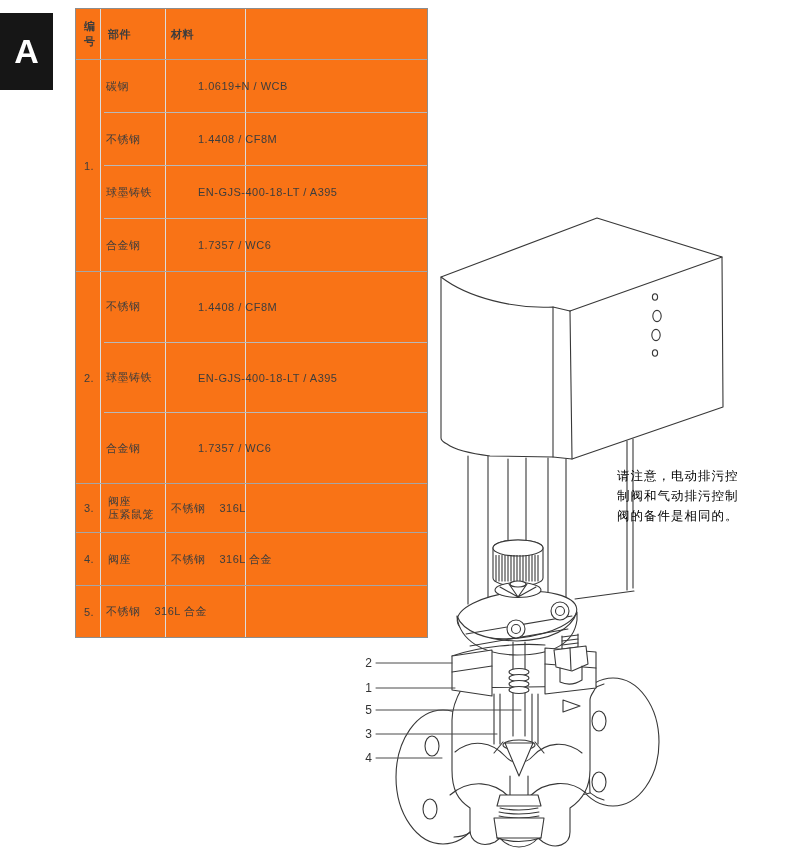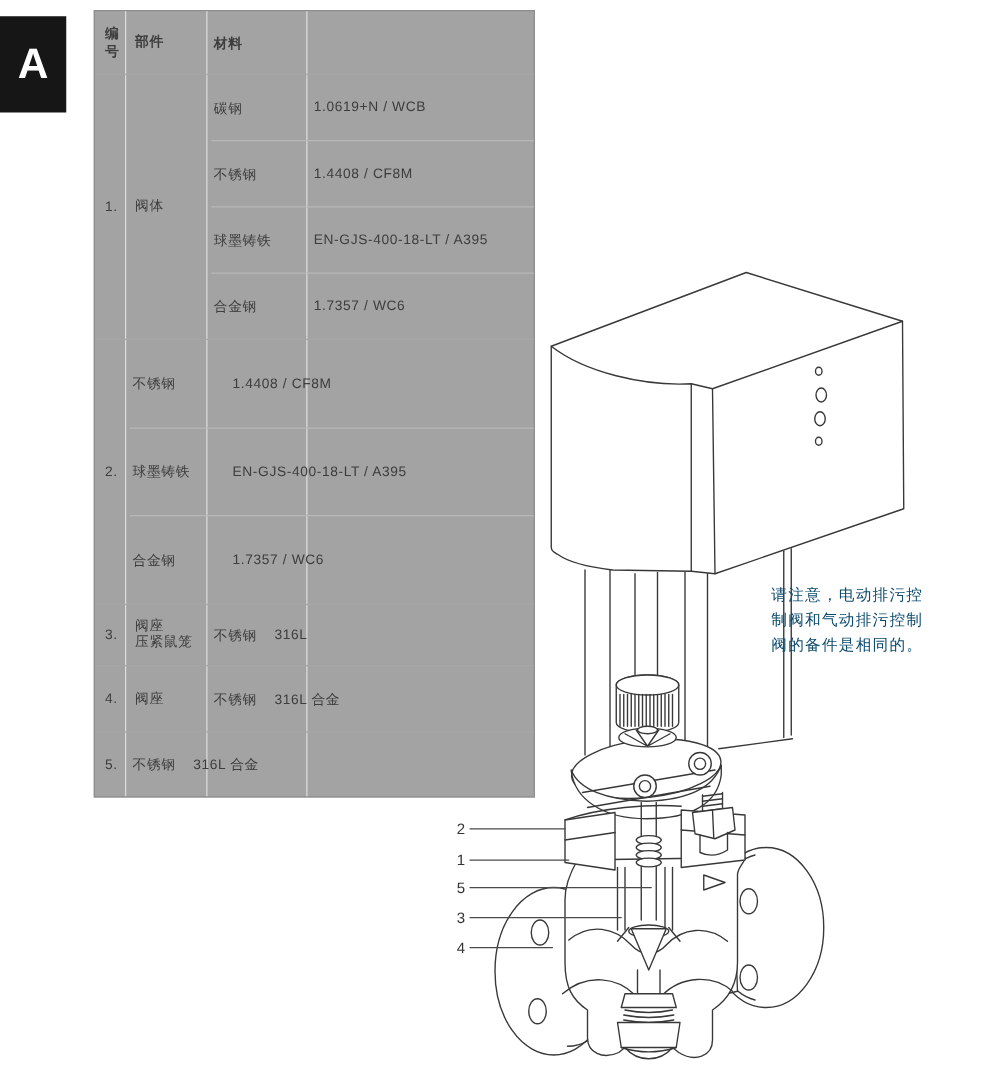--- a/index.html
+++ b/index.html
@@ -9,39 +9,39 @@
   }
   
   .tab-a{
     position:absolute;left:0;top:13px;width:53px;height:77px;background:#161616;
     color:#ffffff;display:flex;align-items:center;justify-content:center;
     font-size:34px;font-weight:bold;
   }
   
   .parts-table{
     position:absolute;left:75px;top:8px;width:353px;box-sizing:border-box;
-    border:1px solid #8d8d8d;font-size:11px;letter-spacing:0.5px;background:#a3a3a3;
+    border:1px solid #8d8d8d;font-size:11px;letter-spacing:0.5px;background:#f97316;
   }
   .vline{position:absolute;top:0;bottom:0;width:1px;background:#dcdcdc;z-index:0;}
   .trow{display:flex;position:relative;z-index:1;box-sizing:border-box;}
   .trow + .trow{border-top:1px solid #a6a6a6;}
   .thead{height:50px;font-weight:bold;}
   .cell-no{width:28px;padding-left:8px;box-sizing:content-box;display:flex;align-items:center;flex:none;}
   .cell-no{width:20px;}
   .cell-part{width:61px;padding-left:4px;display:flex;align-items:center;flex:none;white-space:pre-line;line-height:13px;}
   .cell-mats{flex:1;display:flex;flex-direction:column;}
   .mat{flex:1;display:flex;align-items:center;}
   .mat + .mat{border-top:1px solid #b8b8b8;}
   .mat-name{width:78px;padding-left:2px;flex:none;white-space:nowrap;}
-  .mat-val{flex:1;padding-left:2px;white-space:nowrap;}
+  .mat-val{flex:1;padding-left:2px;white-space:nowrap;margin-left:12px;}
   .mat-val.inline{flex:none;margin-left:12px;}
   
   .note{
     position:absolute;left:617px;top:466px;width:175px;
-    font-size:12.5px;line-height:20px;letter-spacing:1px;color:#0c4a6e;
+    font-size:12.5px;line-height:20px;letter-spacing:1px;color:#000000;
   }
   
   .drawing{position:absolute;left:0;top:0;}
   .callout-label{font-size:12px;fill:#333;font-family:"Liberation Sans",sans-serif;}
 </style>
 </head>
 <body>
 
 <div class="page">
 
@@ -58,21 +58,20 @@
       <div class="cell-part">部件</div>
       <div class="cell-mats">
           <div class="mat">
             <span class="mat-name">材料</span>
           </div>
         </div>
     </div>
 
   <div class="trow" style="height: 212px;">
         <div class="cell-no">1.</div>
-        <div class="cell-part">阀体</div>
         <div class="cell-mats">
           <div class="mat">
             <span class="mat-name">碳钢</span>
             <span class="mat-val">1.0619+N / WCB</span>
           </div>
           <div class="mat">
             <span class="mat-name">不锈钢</span>
             <span class="mat-val">1.4408 / CF8M</span>
           </div>
           <div class="mat">

